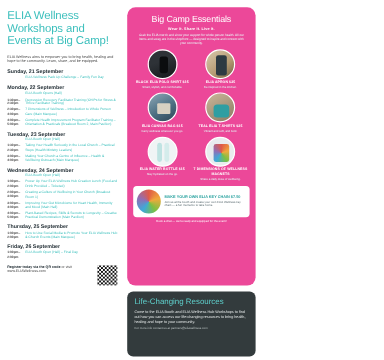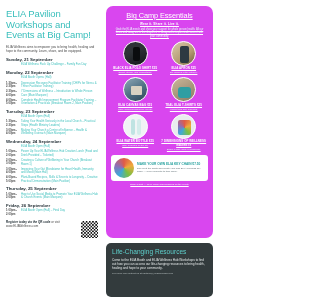--- a/index.html
+++ b/index.html
@@ -71,25 +71,24 @@
     width: 19px; height: 19px; flex: 0 0 19px;
     background:
       repeating-conic-gradient(#111 0% 25%, #fff 0% 50%) 0 0 / 3.2px 3.2px;
     border: 0.8px solid #fff;
   }
 
   
   .right-panel {
     position: absolute; left: 106px; top: 6px;
     width: 107px; height: 232px;
-    background: #d946ef;
+    background: #ec4899;
     border-radius: 7px;
     padding: 6px 5px 4px 5px;
     color: #ffffff;
-    text-decoration: underline;
   }
   .rp-title {
     text-align: center;
     font-size: 7.4px;
     line-height: 8px;
     letter-spacing: -0.1px;
     margin-bottom: 2px;
   }
   .rp-tag {
     text-align: center;
@@ -206,21 +205,21 @@
     color: #b9c2c2;
     margin-top: 2px;
   }
 </style>
 </head>
 <body>
 
 <div class="page">
 
   <div class="left">
-    <div class="hdr-title">ELIA Pavilion Workshops and Events at Big Camp!</div>
+    <div class="hdr-title">ELIA Wellness Workshops and Events at Big Camp!</div>
     <div class="hdr-intro">ELIA Wellness aims to empower you to bring health, healing and hope to the community. Learn, share, and be equipped.</div>
     <div id="days-container">
         <div class="day">Sunday, 21 September</div>
         <div class="ev ev-noTime">
           <div class="ev-desc">ELIA Wellness Pack Up Challenge – Family Fun Day</div>
         </div>
         <div class="day">Monday, 22 September</div>
         <div class="ev ev-noTime">
           <div class="ev-desc">ELIA Booth Opens (Hall)</div>
         </div>

